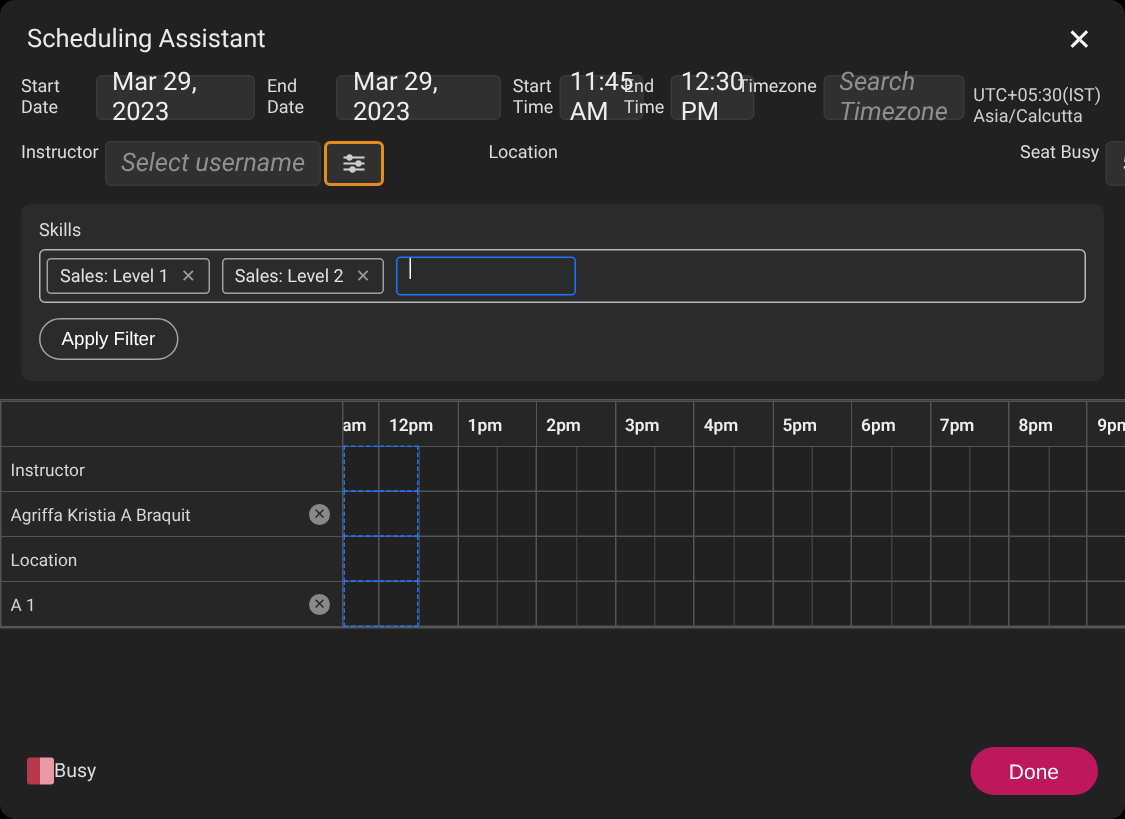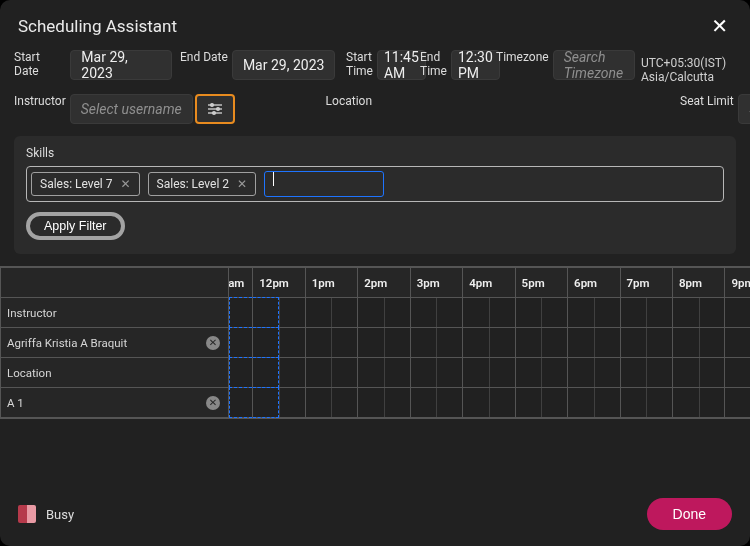--- a/index.html
+++ b/index.html
@@ -54,21 +54,21 @@
     color: #dcdcdc;
     font-weight: 400;
     margin-bottom: 2px;
   }
   .control {
     height: 30px;
     background: #303030;
     border: 1px solid #3a3a3a;
     border-radius: 4px;
     color: #eee;
-    font-size: 14px;
+    font-size: 17px;
     padding: 0 10px;
     display: flex;
     align-items: center;
   }
   .control.placeholder { color: #8f8f8f; font-style: italic; }
   .tz-help {
     font-size: 12px;
     color: #cfcfcf;
     padding: 6px 2px 0 2px;
   }
@@ -138,21 +138,21 @@
     margin-left: 2px;
   }
   .apply-btn {
     margin-top: 10px;
     display: inline-flex;
     align-items: center;
     height: 28px;
     padding: 0 14px;
     background: transparent;
     color: #fff;
-    border: 4px solid #a3a3a3;
+    border: 1px solid #a3a3a3;
     border-radius: 14px;
     font-size: 12.5px;
     cursor: pointer;
   }
   
   .grid-wrap {
     margin-top: 12px;
     border-top: 1px solid #555;
     border-bottom: 1px solid #555;
     overflow: hidden;
@@ -225,21 +225,20 @@
   .footer {
     margin-top: auto;
     display: flex;
     align-items: center;
     justify-content: space-between;
     padding: 14px 18px 16px 18px;
   }
   .legend {
     display: flex;
     align-items: center;
-    gap: 10px;
     font-size: 13px;
     color: #ddd;
   }
   .swatch {
     width: 18px;
     height: 18px;
     background: linear-gradient(to right, #b63a4b 50%, #e99aa4 50%);
     border-radius: 2px;
   }
   .done {
@@ -301,30 +300,30 @@
             <circle cx="11" cy="7" r="1.4" fill="#ccc"></circle>
             <circle cx="7" cy="11" r="1.4" fill="#ccc"></circle>
           </svg>
         </div>
       </div>
     </div>
     <div class="field" style="flex:1.2">
       <div class="label">Location</div>
     </div>
     <div class="field" style="width:56px">
-      <div class="label" style="white-space:nowrap">Seat Limit</div>
+      <div class="label" style="white-space:nowrap">Seat Busy</div>
       <div class="control" style="justify-content:flex-start">5</div>
     </div>
   </div>
 
   <div class="skills-box">
     <div class="label" style="margin-bottom:6px">Skills</div>
     <div class="chips-row">
       <span class="chip">
-        <span>Sales: Level 7</span>
+        <span>Sales: Level 1</span>
         <span class="x">✕</span>
       </span>
       <span class="chip">
         <span>Sales: Level 2</span>
         <span class="x">✕</span>
       </span>
       <span class="chip-input"><span class="caret"></span></span>
     </div>
     <button class="apply-btn">Apply Filter</button>
   </div>

